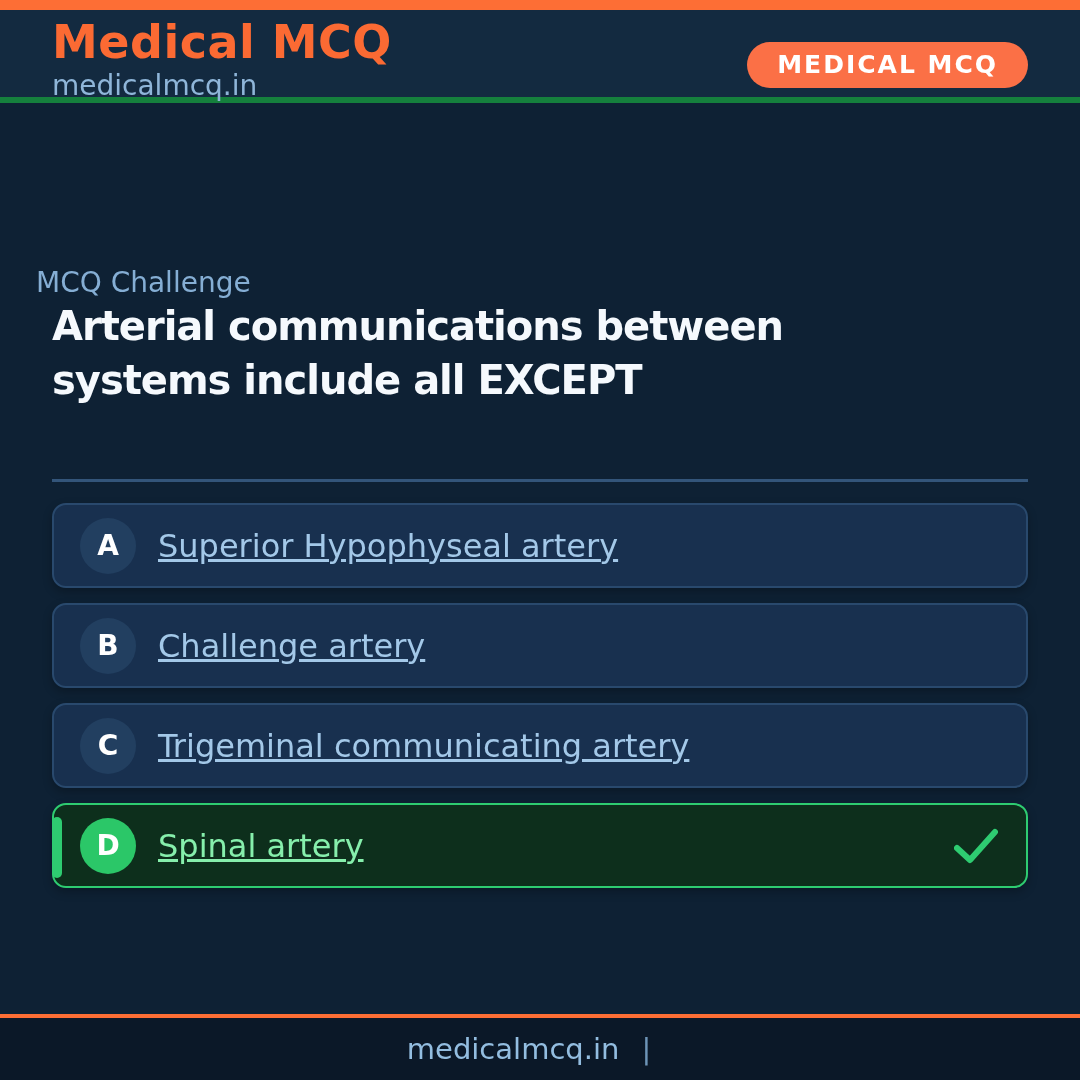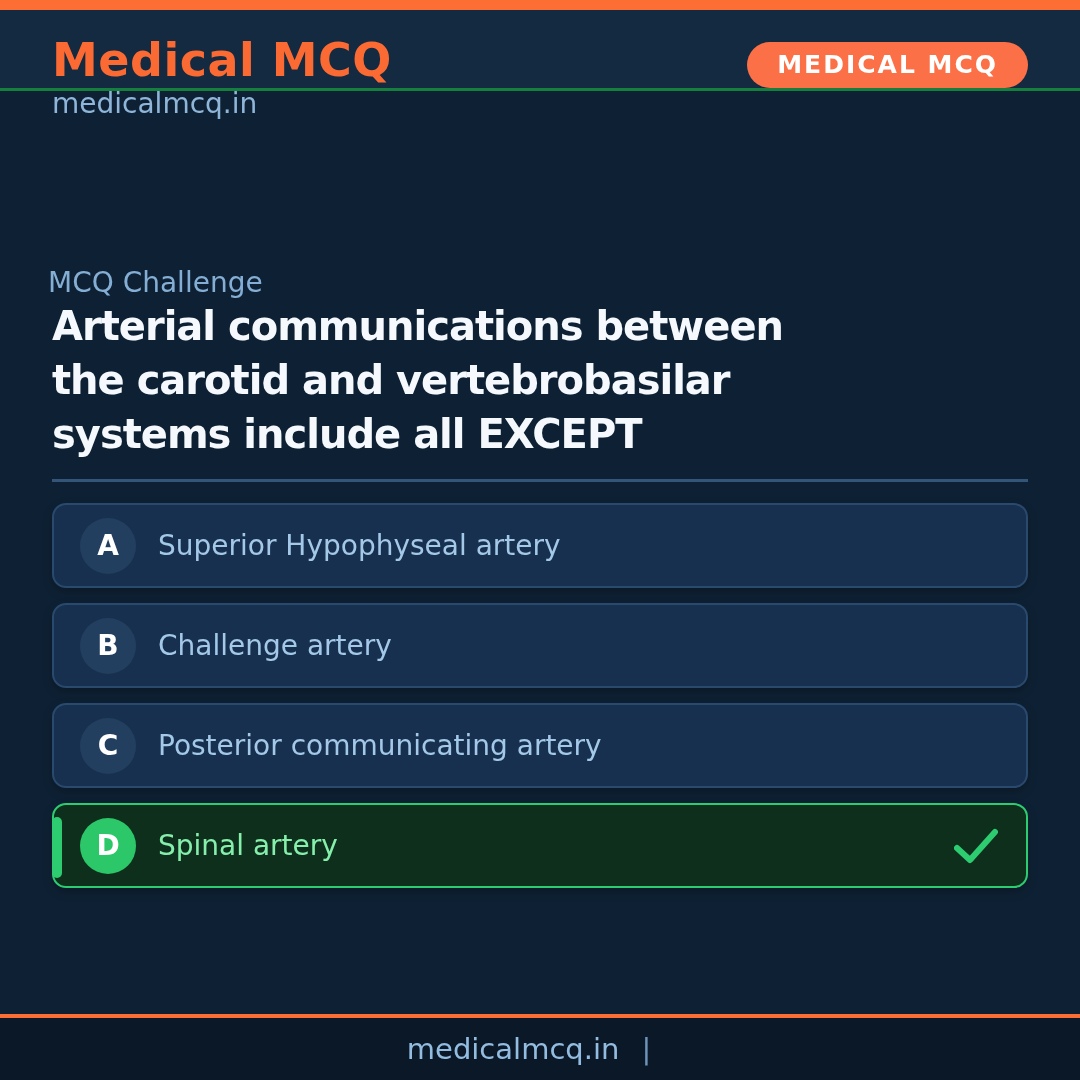--- a/index.html
+++ b/index.html
@@ -11,43 +11,43 @@
   }
 
   
   .top-strip {
     position: absolute; top: 0; left: 0; right: 0; height: 10px;
     background: #fd6e35;
   }
 
   
   .header {
-    position: absolute; top: 10px; left: 0; right: 0; height: 81px;
+    position: absolute; top: 10px; left: 0; right: 0; height: 93px;
     background: #132a40;
-    border-bottom: 3px solid #15803d;
-    padding: 25px 52px 0 52px;
+    border-bottom: 6px solid #15803d;
+    padding: 7px 52px 0 52px;
   }
   .brand-title {
     font-size: 46px; font-weight: bold; color: #fb6a33;
     letter-spacing: 0.5px; line-height: 1.1;
   }
   .brand-subtitle {
     font-size: 28px; color: #8fb6d9; margin-top: 1px;
   }
   .badge {
     position: absolute; top: 32px; right: 52px;
     height: 46px; line-height: 46px;
     background: #fb7046; color: #ffffff;
     font-size: 25px; font-weight: bold; letter-spacing: 2px;
     padding: 0 30px; border-radius: 23px;
   }
 
   
   .kicker {
-    position: absolute; top: 266px; left: 48px;
+    position: absolute; top: 266px; left: 36px;
     font-size: 28px; color: #85aed4;
   }
   .question {
     position: absolute; top: 299px; left: 52px; width: 980px;
     font-size: 40px; font-weight: bold; color: #f5f9fd;
     line-height: 54px; letter-spacing: -1px;
   }
   .divider {
     position: absolute; top: 479px; left: 52px; width: 976px; height: 3px;
     background: #33557a;
@@ -69,21 +69,21 @@
   .opt-circle {
     flex: 0 0 auto;
     width: 56px; height: 56px; margin-left: 26px;
     border-radius: 50%;
     background: #223f60;
     color: #ffffff; font-size: 28px; font-weight: bold;
     display: flex; align-items: center; justify-content: center;
   }
   .opt-text {
     margin-left: 22px;
-    font-size: 28px; color: #a3c8e8;
+    font-size: 32px; color: #a3c8e8; text-decoration: underline;
   }
   .option.correct {
     background: #0d2f1c;
     border-color: #2ecc71;
   }
   .option.correct .opt-circle { background: #2bc768; }
   .option.correct .opt-text { color: #86efac; }
   .correct-accent {
     position: absolute; left: -2px; top: 12px;
     width: 10px; height: 61px; border-radius: 6px;
@@ -114,41 +114,40 @@
 <div class="header">
   <div class="brand-title">Medical MCQ</div>
   <div class="brand-subtitle">medicalmcq.in</div>
   <div class="badge">MEDICAL MCQ</div>
 </div>
 
 <div class="kicker">MCQ Challenge</div>
 
 <div class="question">
   <div>Arterial communications between</div>
-  <div>the carotid and vertebrobasilar</div>
   <div>systems include all EXCEPT</div>
 </div>
 
 <div class="divider"></div>
 
 <div class="options">
 
   <div class="option">
     <span class="opt-circle">A</span>
     <span class="opt-text">Superior Hypophyseal artery</span>
   </div>
 
   <div class="option">
     <span class="opt-circle">B</span>
     <span class="opt-text">Challenge artery</span>
   </div>
 
   <div class="option">
     <span class="opt-circle">C</span>
-    <span class="opt-text">Posterior communicating artery</span>
+    <span class="opt-text">Trigeminal communicating artery</span>
   </div>
 
   <div class="option correct">
     <span class="correct-accent"></span>
     <span class="opt-circle">D</span>
     <span class="opt-text">Spinal artery</span>
     <span class="check-icon-wrap">
       <svg width="44" height="36" viewBox="0 0 44 36">
         <polyline points="3,20 16,32 41,4" fill="none" stroke="#2ecc71" stroke-width="6" stroke-linecap="round" stroke-linejoin="round"></polyline>
       </svg>

